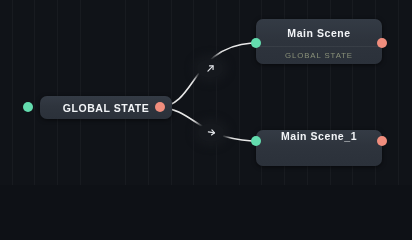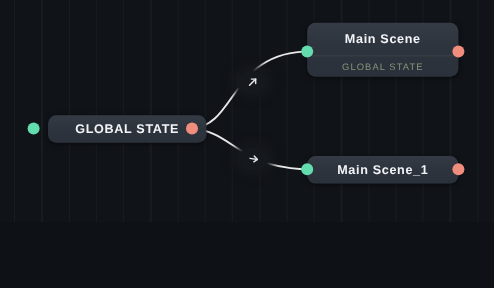--- a/index.html
+++ b/index.html
@@ -115,23 +115,22 @@
     display: flex;
     align-items: center;
     justify-content: center;
   }
 
   
   #node-main-scene-1 {
     left: 256px;
     top: 130px;
     width: 126px;
-    height: 23px;
+    height: 36px;
     display: flex;
-    align-items: center;
     justify-content: center;
   }
 
   
   .port {
     position: absolute;
     width: 10px;
     height: 10px;
     border-radius: 50%;
   }

